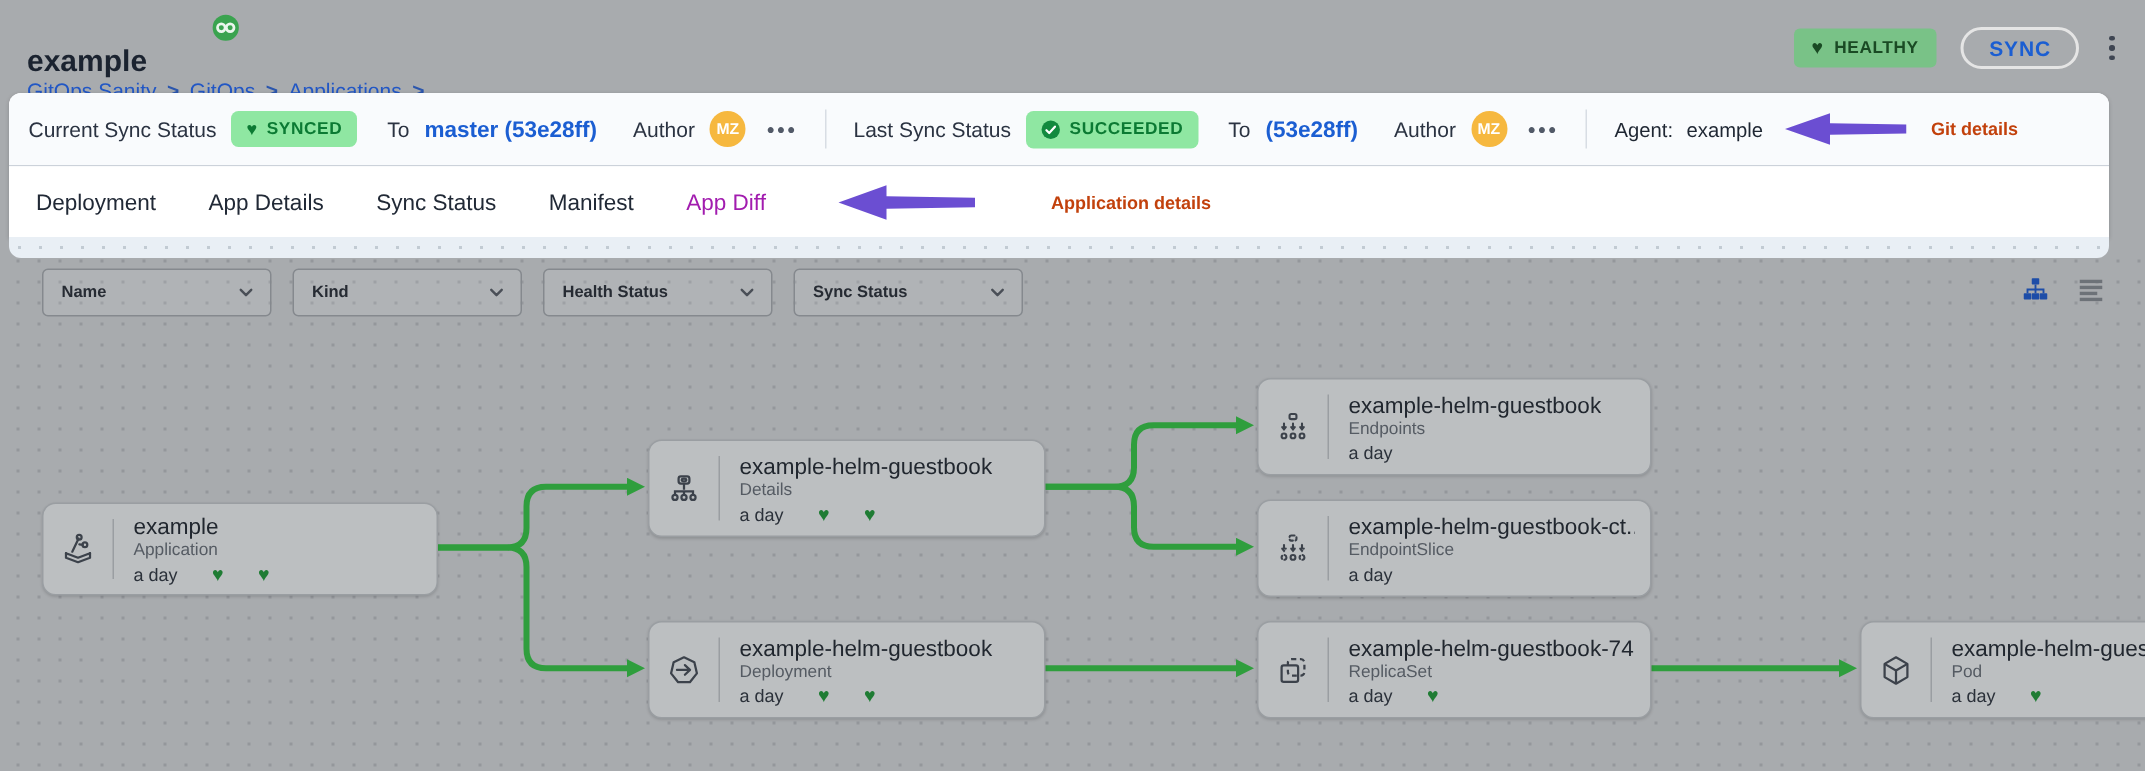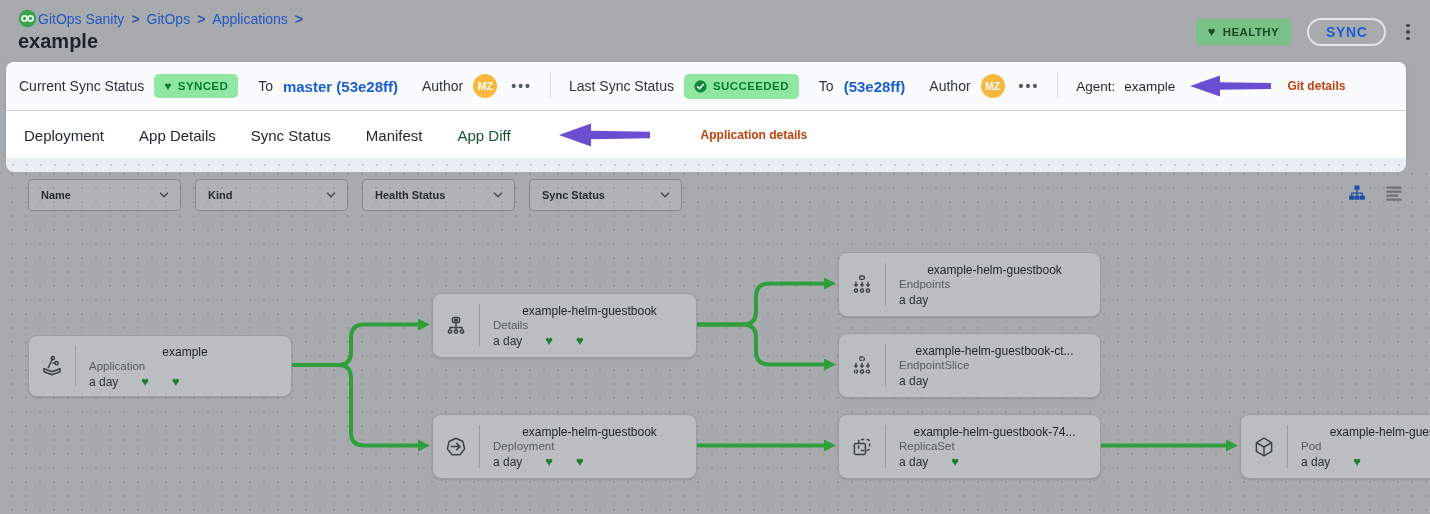--- a/index.html
+++ b/index.html
@@ -2,22 +2,22 @@
 <html><head>
 <meta charset="utf-8">
 <style>
   html,body{margin:0;padding:0;}
   .stage{position:relative;width:1430px;height:514px;overflow:hidden;
          background:#a8abae;font-family:"Liberation Sans",sans-serif;
          -webkit-font-smoothing:antialiased;}
 
   
   .topbar{position:absolute;left:0;top:0;width:100%;height:62px;}
-  .breadcrumb{position:absolute;left:18px;top:9px;display:flex;align-items:center;gap:1px;
-              font-size:14px;font-weight:500;color:#2257c5;}
+  .breadcrumb{position:absolute;left:18px;top:9px;display:flex;align-items:center;gap:24px;
+              font-size:14px;font-weight:500;color:#2257c5;flex-direction:column;}
   .breadcrumb .crumb{cursor:pointer;}
   .breadcrumb .sep{color:#2b56ad;font-weight:600;}
   .logo{width:19px;height:19px;display:inline-flex;}
   .page-title{position:absolute;left:18px;top:30px;font-size:20px;font-weight:700;color:#1b2330;}
   .top-actions{position:absolute;right:16px;top:18px;display:flex;align-items:center;gap:16px;}
   .health-badge{display:flex;align-items:center;gap:7px;background:#79c287;color:#1a4a24;
                 font-size:11.5px;font-weight:700;letter-spacing:.4px;padding:7px 12px;border-radius:4px;}
   .health-badge .hrt{font-size:13px;line-height:10px;}
   .sync-btn{background:transparent;border:2px solid #e5e5e5;color:#1b5ed2;font-weight:700;
             font-size:14px;letter-spacing:.6px;padding:4px 17px;border-radius:16px;cursor:pointer;
@@ -44,21 +44,21 @@
   .agent-grp{display:flex;align-items:center;gap:9px;font-size:13.5px;color:#1f2733;}
   .ann-arrow{margin-left:14px;flex:none;}
   .ann-label{margin-left:16px;color:#c2410c;font-weight:700;font-size:12px;white-space:nowrap;}
 
   .tabs-row{height:48px;background:#fff;display:flex;align-items:center;padding:0 0 0 18px;gap:35px;}
   .tab{position:relative;font-size:15px;color:#212936;cursor:pointer;height:100%;
        display:flex;align-items:center;white-space:nowrap;}
   .tab.active{font-weight:700;}
   .tab.active:after{content:'';position:absolute;left:-3px;right:-3px;bottom:3px;height:3px;
                     background:#1b5ed2;border-radius:2px;}
-  .tab.disabled{color:#14532d;}
+  .tab.disabled{color:#a21caf;}
 
   .card-strip{position:absolute;left:6px;top:158px;width:1400px;height:14px;background:#e9eff5;
               border-radius:0 0 8px 8px;
               background-image:radial-gradient(circle,#c2cbd3 1.1px,transparent 1.3px);
               background-size:14px 14px;}
 
   
   .canvas{position:absolute;left:0;top:172px;width:1430px;height:342px;background:#a8abae;
           background-image:radial-gradient(circle,#94979b 1.1px,transparent 1.3px);
           background-size:14px 14px;background-position:5px 9px;}
@@ -72,21 +72,21 @@
 
   #edges{position:absolute;left:0;top:0;width:1430px;height:514px;pointer-events:none;}
 
   .node{position:absolute;display:flex;align-items:stretch;background:#bcbfc1;
         border:1px solid #9a9ea2;border-radius:9px;box-shadow:0 1px 2px rgba(0,0,0,.14);cursor:pointer;}
   .node-icon{width:46px;flex:none;display:flex;align-items:center;justify-content:center;}
   .node-icon svg{width:24px;height:24px;}
   .node-sep{width:1px;background:#9a9ea2;margin:10px 0;}
   .node-body{flex:1;min-width:0;padding:6px 10px 5px 13px;display:flex;flex-direction:column;
              justify-content:center;overflow:hidden;}
-  .node-name{font-size:12px;color:#21272f;white-space:nowrap;overflow:hidden;text-align:center;}
+  .node-name{font-size:15px;color:#21272f;white-space:nowrap;overflow:hidden;}
   .node-kind{font-size:11.5px;color:#555b63;margin-top:1px;}
   .node-meta{font-size:12px;color:#2b313a;margin-top:3px;display:flex;align-items:center;gap:23px;}
   .node-meta .hrt{color:#1f7c34;font-size:13px;line-height:10px;}
 </style>
 </head>
 <body>
 
 <div class="stage">
 
   <div class="topbar">

